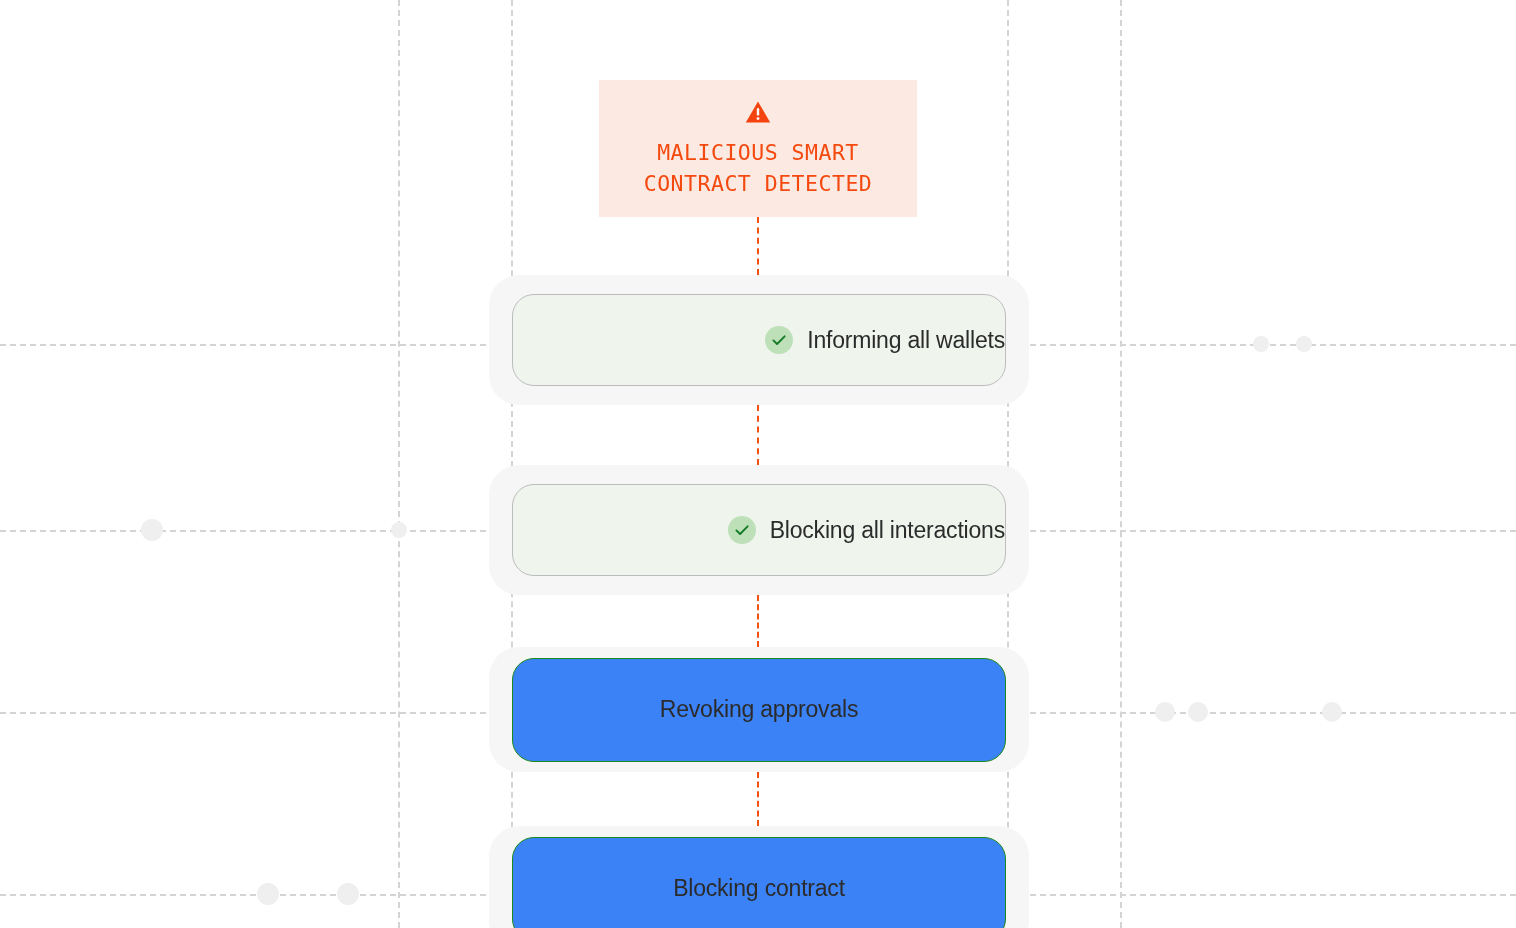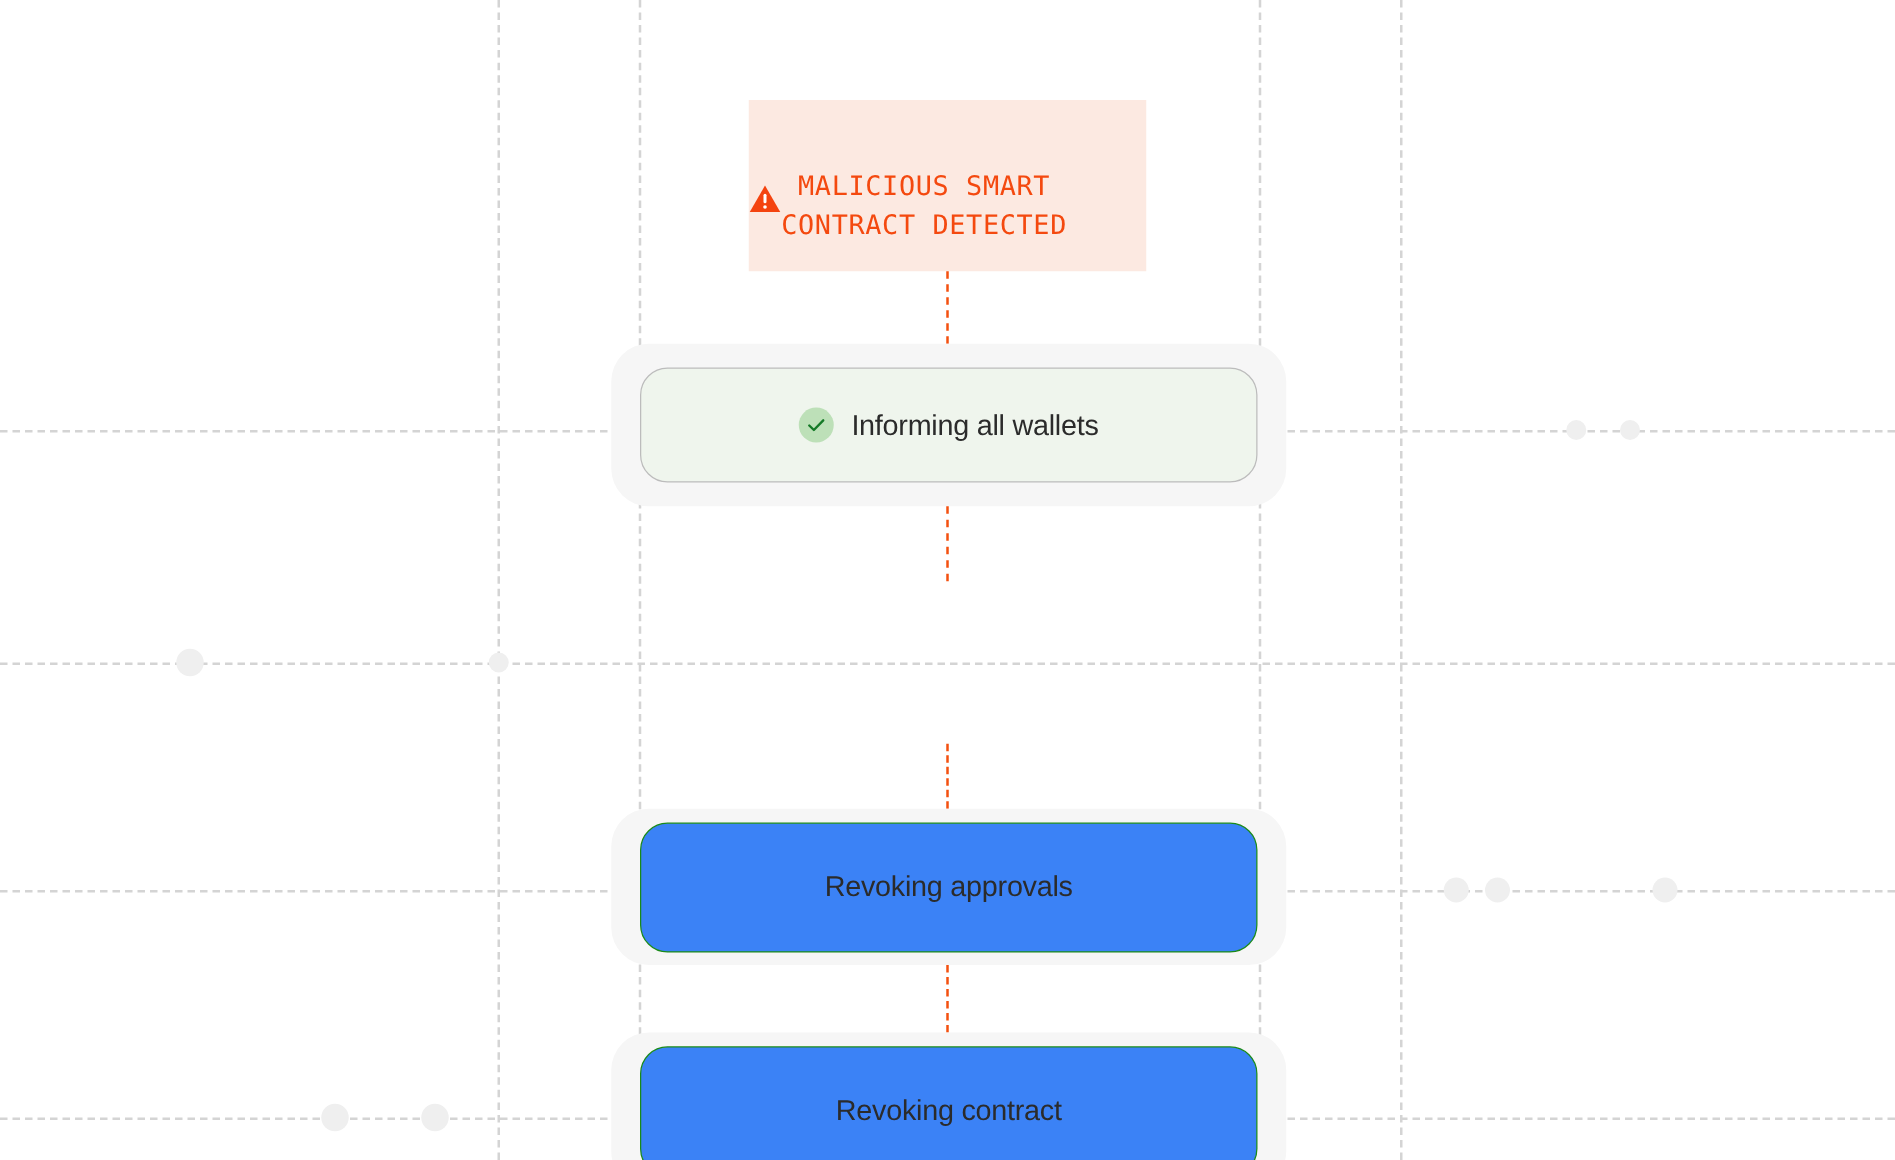--- a/index.html
+++ b/index.html
@@ -55,21 +55,21 @@
 
   
   .alert-banner {
     position: absolute;
     left: 599px;
     top: 80px;
     width: 318px;
     height: 137px;
     background: #fce9e1;
     display: flex;
-    flex-direction: row;
+    flex-direction: column;
     align-items: center;
     justify-content: flex-start;
     padding-top: 20px;
     box-sizing: border-box;
   }
   .warn-icon {
     width: 26px;
     height: 24px;
     display: block;
   }
@@ -109,20 +109,21 @@
     box-sizing: border-box;
     border-radius: 22px;
     display: flex;
     align-items: center;
     justify-content: center;
     gap: 14px;
   }
   .card.done {
     background: #eff5ed;
     border: 1.5px solid #bcbcbc;
+    justify-content: flex-end;
   }
   .card.active {
     background: #3b82f6;
     border: 1.5px solid #1a8a1a;
   }
   .check-badge {
     width: 28px;
     height: 28px;
     border-radius: 50%;
     background: #bde0b8;
@@ -191,30 +192,40 @@
         <svg viewBox="0 0 28 28" width="28" height="28" xmlns="http://www.w3.org/2000/svg">
           <path d="M8.4 14.4 L12.1 18 L19.6 10.3" fill="none" stroke="#157a27" stroke-width="1.9" stroke-linecap="round" stroke-linejoin="round"></path>
         </svg>
       </span>
       <span class="card-label">Informing all wallets</span>
     </div>
   </div>
 
   <div class="connector" style="top:405px;height:60px"></div>
 
+  <div class="card-wrap" style="top:465px;height:130px">
+    <div class="card done" style="height:92px">
+      <span class="check-badge">
+        <svg viewBox="0 0 28 28" width="28" height="28" xmlns="http://www.w3.org/2000/svg">
+          <path d="M8.4 14.4 L12.1 18 L19.6 10.3" fill="none" stroke="#157a27" stroke-width="1.9" stroke-linecap="round" stroke-linejoin="round"></path>
+        </svg>
+      </span>
+      <span class="card-label">Blocking all interactions</span>
+    </div>
+  </div>
 
   <div class="connector" style="top:595px;height:52px"></div>
 
   <div class="card-wrap" style="top:647px;height:125px">
     <div class="card active" style="height:104px">
       <span class="card-label">Revoking approvals</span>
     </div>
   </div>
 
   <div class="connector" style="top:772px;height:54px"></div>
 
   <div class="card-wrap" style="top:826px;height:125px">
     <div class="card active" style="height:104px">
-      <span class="card-label">Revoking contract</span>
+      <span class="card-label">Blocking contract</span>
     </div>
   </div>
 
 </div>
 
 </body></html>

